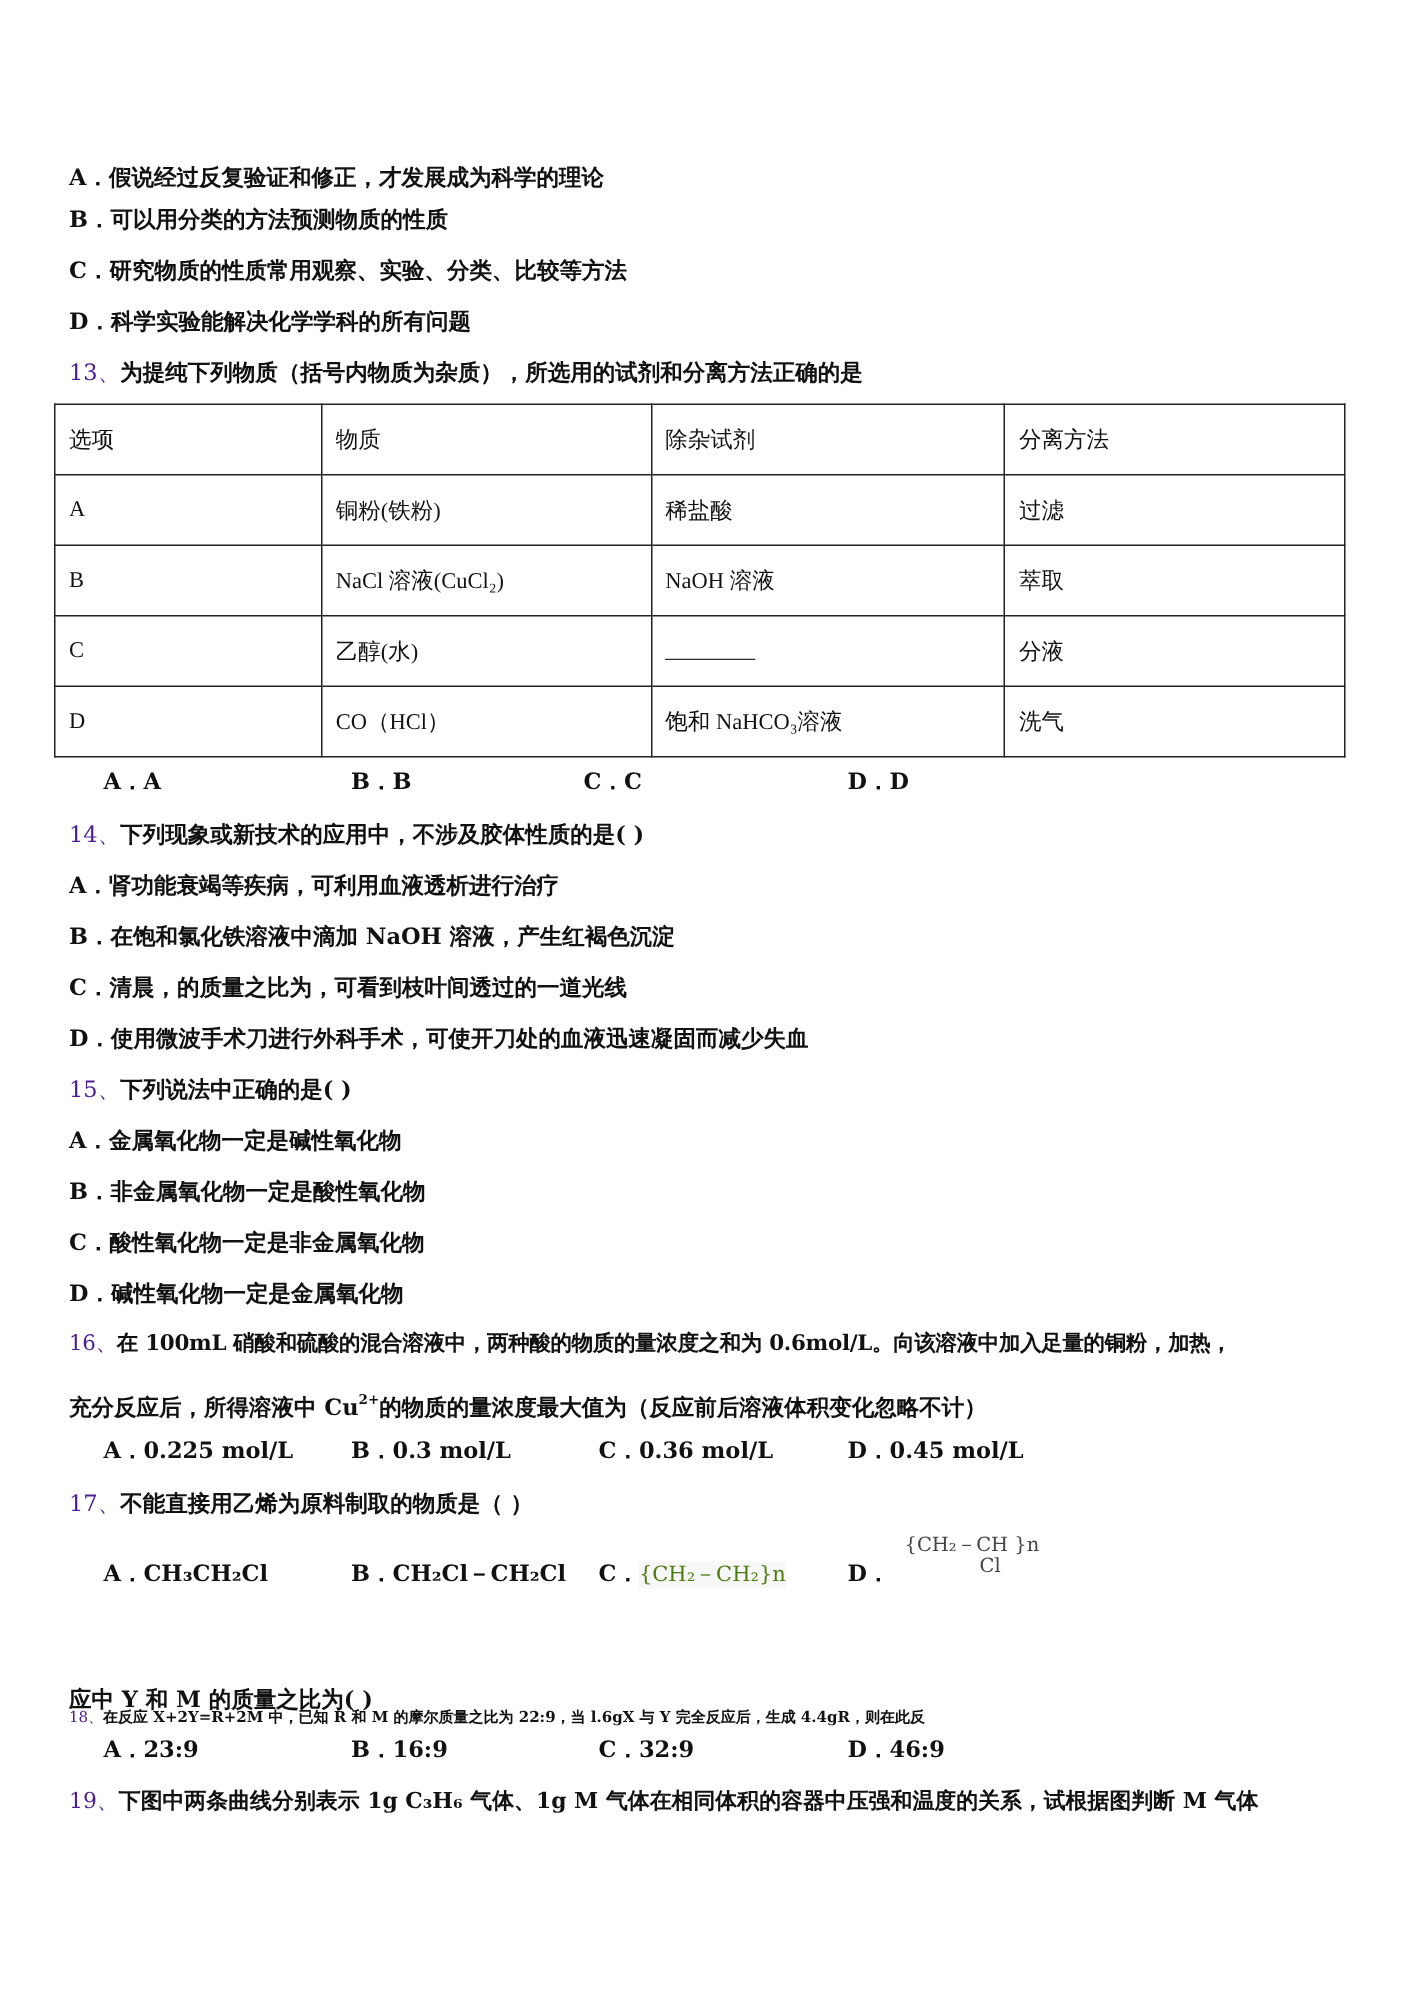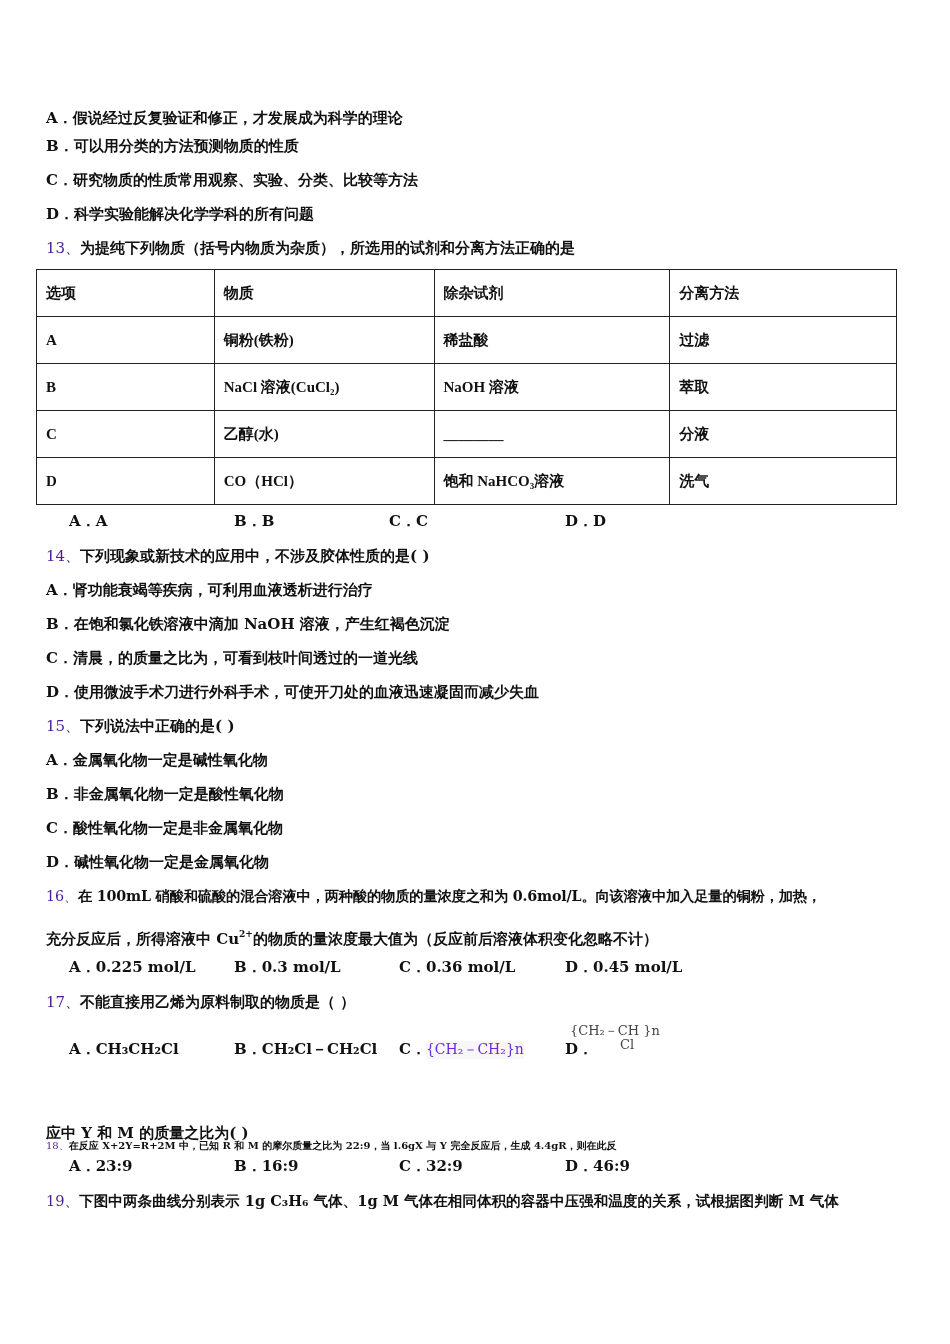--- a/index.html
+++ b/index.html
@@ -11,35 +11,35 @@
   .line {
     position: absolute; left: 46px; font-size: 15px; line-height: 20px;
     white-space: nowrap; font-weight: bold;
   }
   .qnum { font-weight: normal; color: #4c1d95; }
   .opt-label { font-weight: bold; }
   table.purify {
     position: absolute; left: 36px; top: 269px;
     width: 861px; border-collapse: collapse;
     font-family: "Liberation Serif", "DejaVu Serif", serif;
-    font-size: 15px; font-weight: bold;
+    font-size: 15px; font-weight: normal;
   }
   table.purify td {
     border: 1.5px solid #222;
     height: 46px; padding: 0 0 0 9px; vertical-align: middle;
   }
   .choices { position: absolute; left: 46px; font-size: 15px; font-weight: bold; white-space: nowrap; }
   .choice { position: absolute; top: 0; white-space: nowrap; margin-left: 23px; }
   sub, sup { font-size: 9px; }
   sup { vertical-align: 7px; }
   .formula-img {
     display: inline-block; font-family: "DejaVu Serif", serif; font-weight: normal;
-    font-size: 14px; color: #6d28d9; background: #f7f7f7;
+    font-size: 14px; color: #4d7c0f; background: #f7f7f7;
   }
-  .poly-d { position: absolute; top: -16px; font-weight: normal; font-size: 13px; color: #444; line-height: 14px; }
+  .poly-d { position: absolute; top: -16px; font-weight: normal; font-size: 13px; color: #444; line-height: 14px; margin-left: 33px; }
 </style>
 </head>
 <body>
 
 <div class="line" style="top:108px"><span class="opt-label">A．</span><span>假说经过反复验证和修正，才发展成为科学的理论</span></div>
 <div class="line" style="top:136px"><span class="opt-label">B．</span><span>可以用分类的方法预测物质的性质</span></div>
 <div class="line" style="top:170px"><span class="opt-label">C．</span><span>研究物质的性质常用观察、实验、分类、比较等方法</span></div>
 <div class="line" style="top:204px"><span class="opt-label">D．</span><span>科学实验能解决化学学科的所有问题</span></div>
 
 <div class="line" style="top:238px"><span class="qnum">13、</span><span>为提纯下列物质（括号内物质为杂质），所选用的试剂和分离方法正确的是</span></div>

